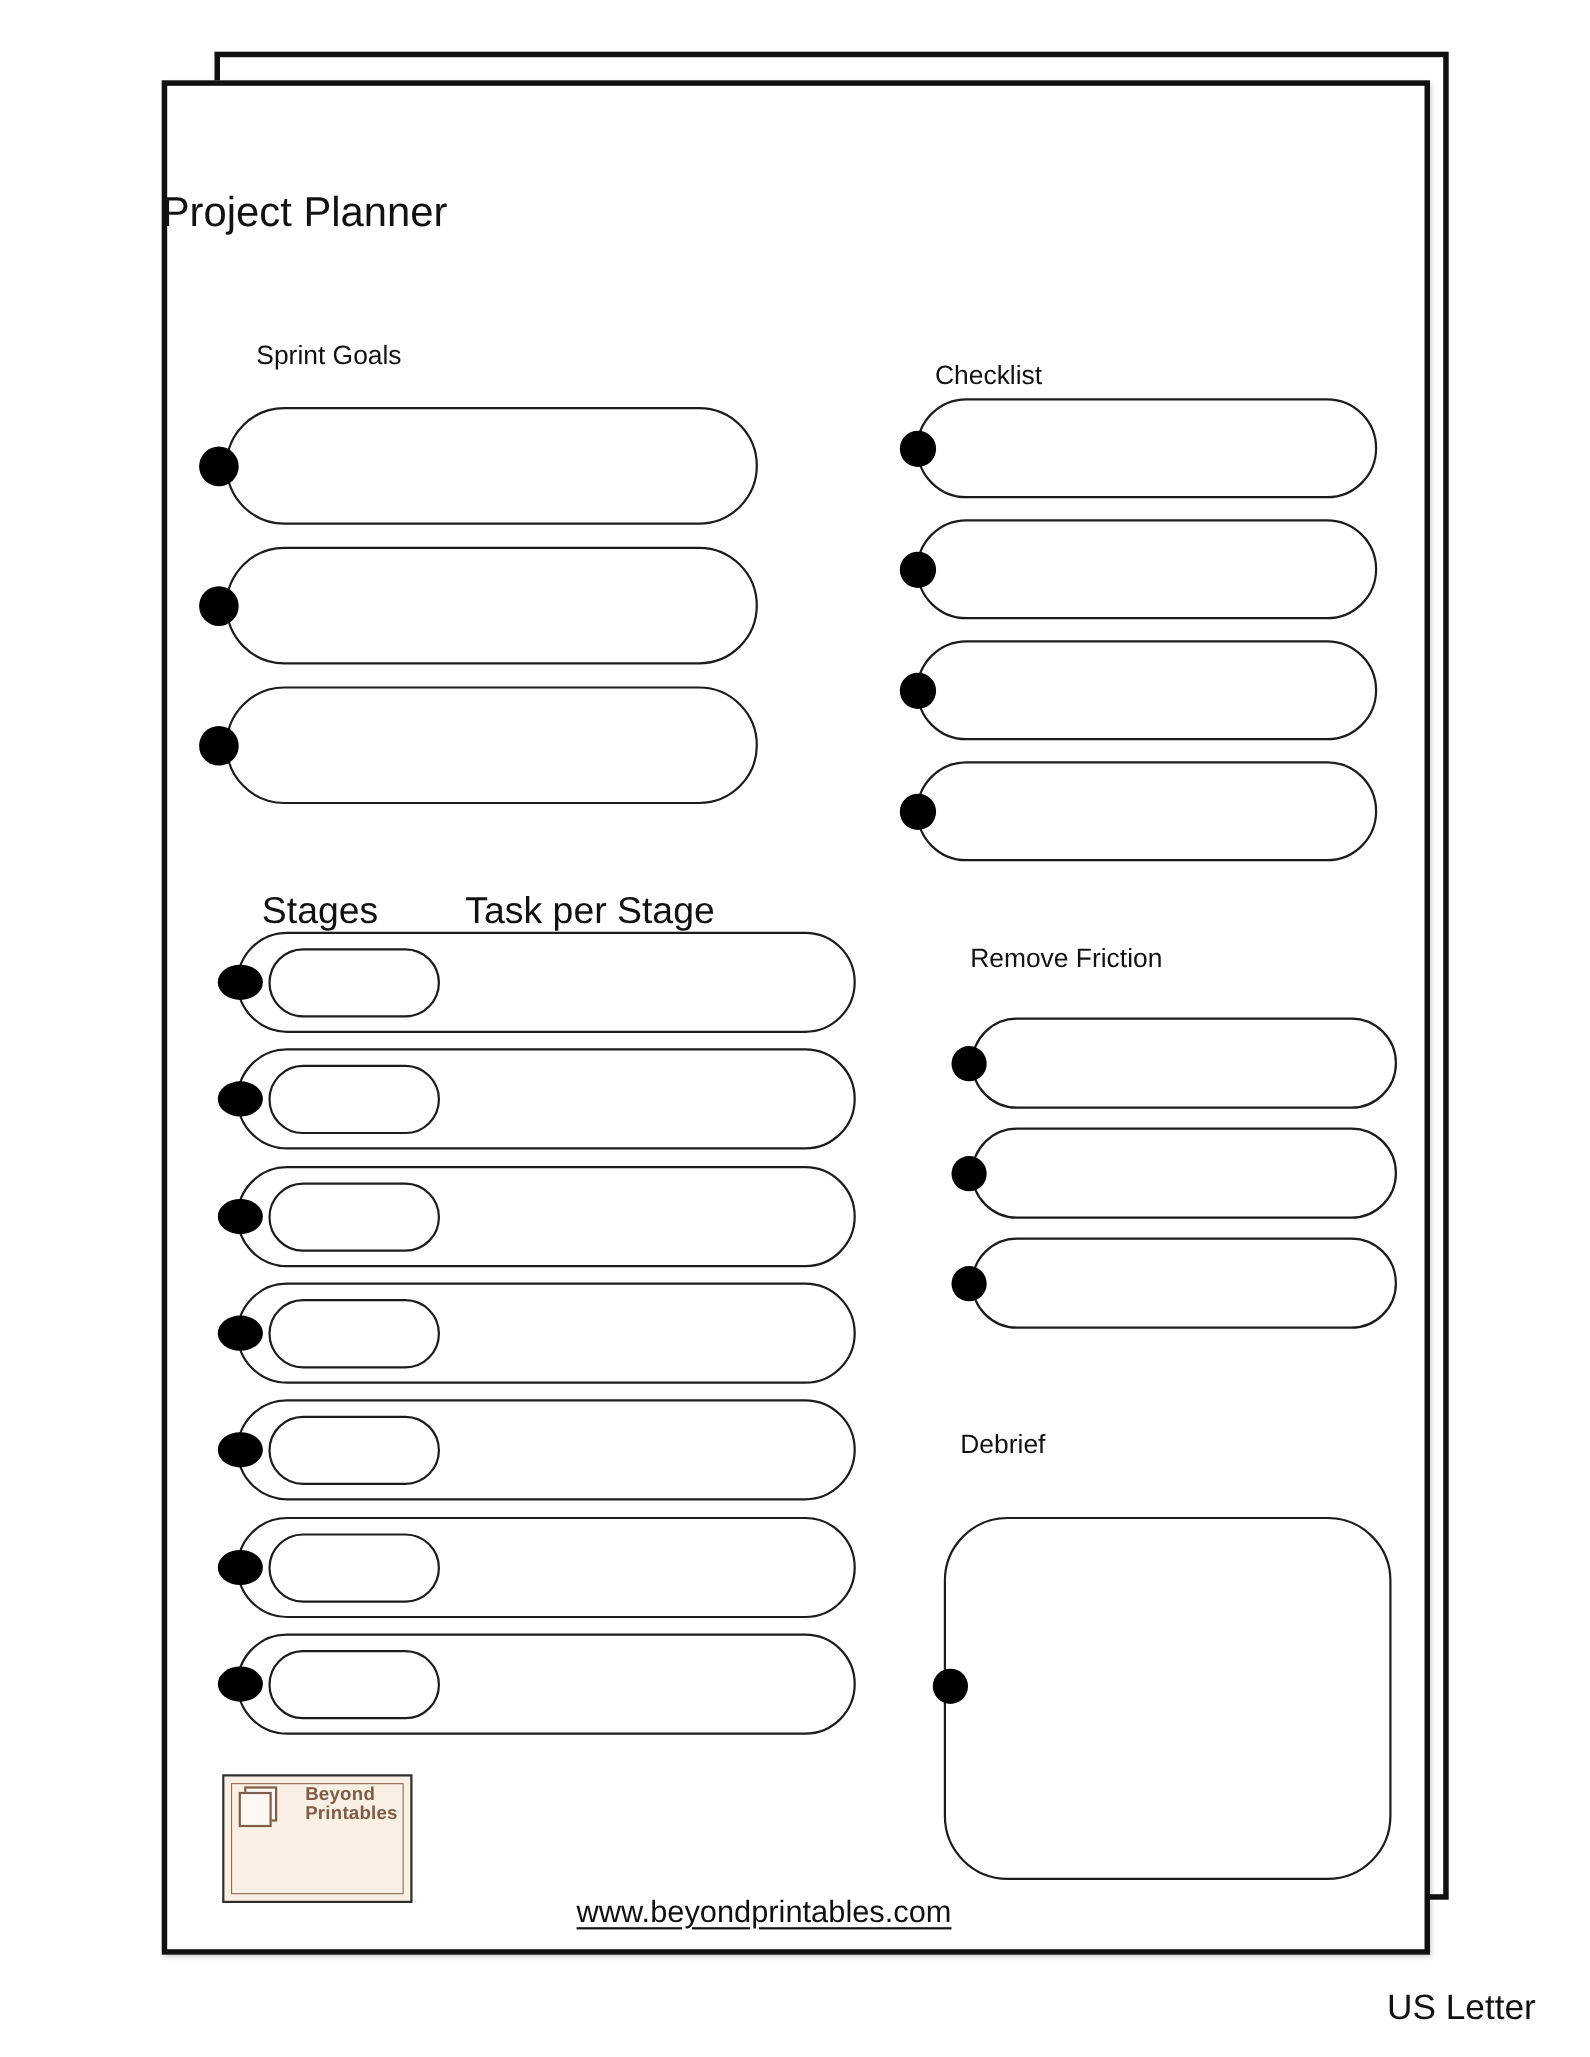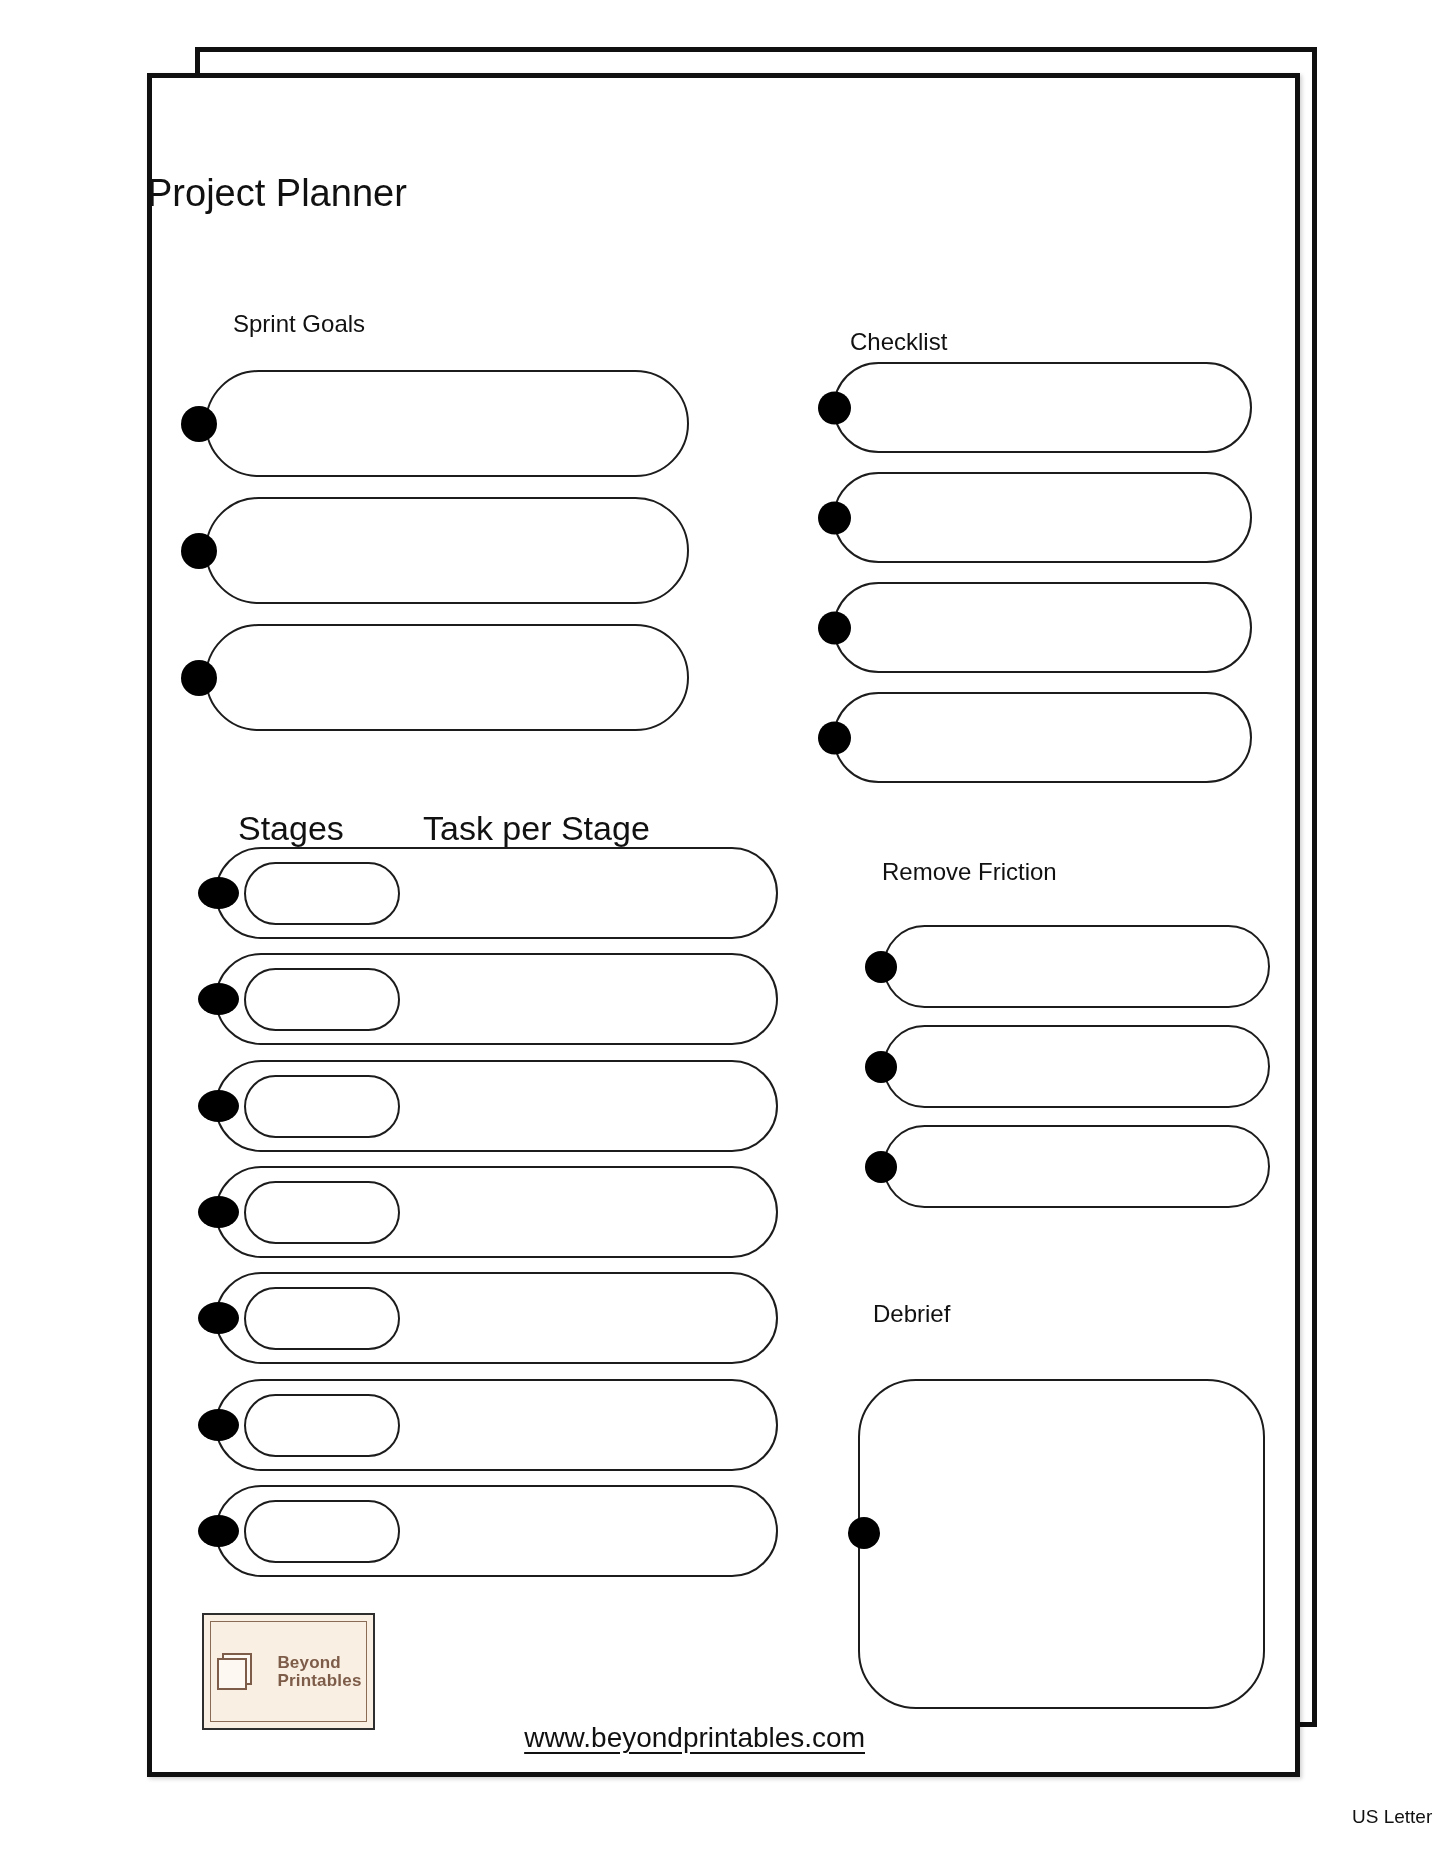--- a/index.html
+++ b/index.html
@@ -41,32 +41,32 @@
   .dot-friction{width:32px;height:32px;left:-20px;}
   .dot-stage{width:41px;height:32px;left:-19px;}
 
   .debrief-box{position:absolute;left:858px;top:1379px;width:407px;height:330px;
     border:2px solid var(--ink);border-radius:58px;background:#fff;box-sizing:border-box;}
   .dot-debrief{width:32px;height:32px;left:-12px;top:136px;transform:none;}
 
   .logo-box{position:absolute;left:202px;top:1613px;width:173px;height:117px;
     background:var(--logo-cream);border:2px solid #2e2e2e;box-sizing:border-box;}
   .logo-inner{position:absolute;inset:6px;border:1px solid #8a6b55;
-    display:flex;align-items:center;justify-content:center;gap:22px;}
+    display:flex;align-items:flex-start;justify-content:center;gap:22px;}
   .logo-icon{position:relative;width:40px;height:42px;flex:0 0 auto;}
   .logo-sq{position:absolute;width:30px;height:32px;background:#fdf8f1;border:2px solid var(--logo-brown);box-sizing:border-box;}
   .logo-sq-back{left:7px;top:2px;}
   .logo-sq-front{left:2px;top:7px;}
   .logo-text{display:flex;flex-direction:column;line-height:18px;color:var(--logo-brown);}
   .logo-line1{font-size:17px;font-weight:bold;letter-spacing:0.2px;}
   .logo-line2{font-size:17px;font-weight:600;letter-spacing:0.2px;}
 
   .footer-link{position:absolute;left:465px;top:1722px;width:400px;text-align:right;
     font-size:28px;color:#111;text-decoration:underline;text-underline-offset:5px;}
-  .size-label{position:absolute;left:1352px;top:1806px;font-size:19px;color:#111;white-space:nowrap;}
+  .size-label{position:absolute;left:1261px;top:1806px;font-size:32px;color:#111;white-space:nowrap;}
 </style>
 </head>
 <body>
 
 <div class="canvas">
 
   <div class="sheet sheet-back"></div>
   <div class="sheet sheet-front"></div>
 
   <div class="layer">

